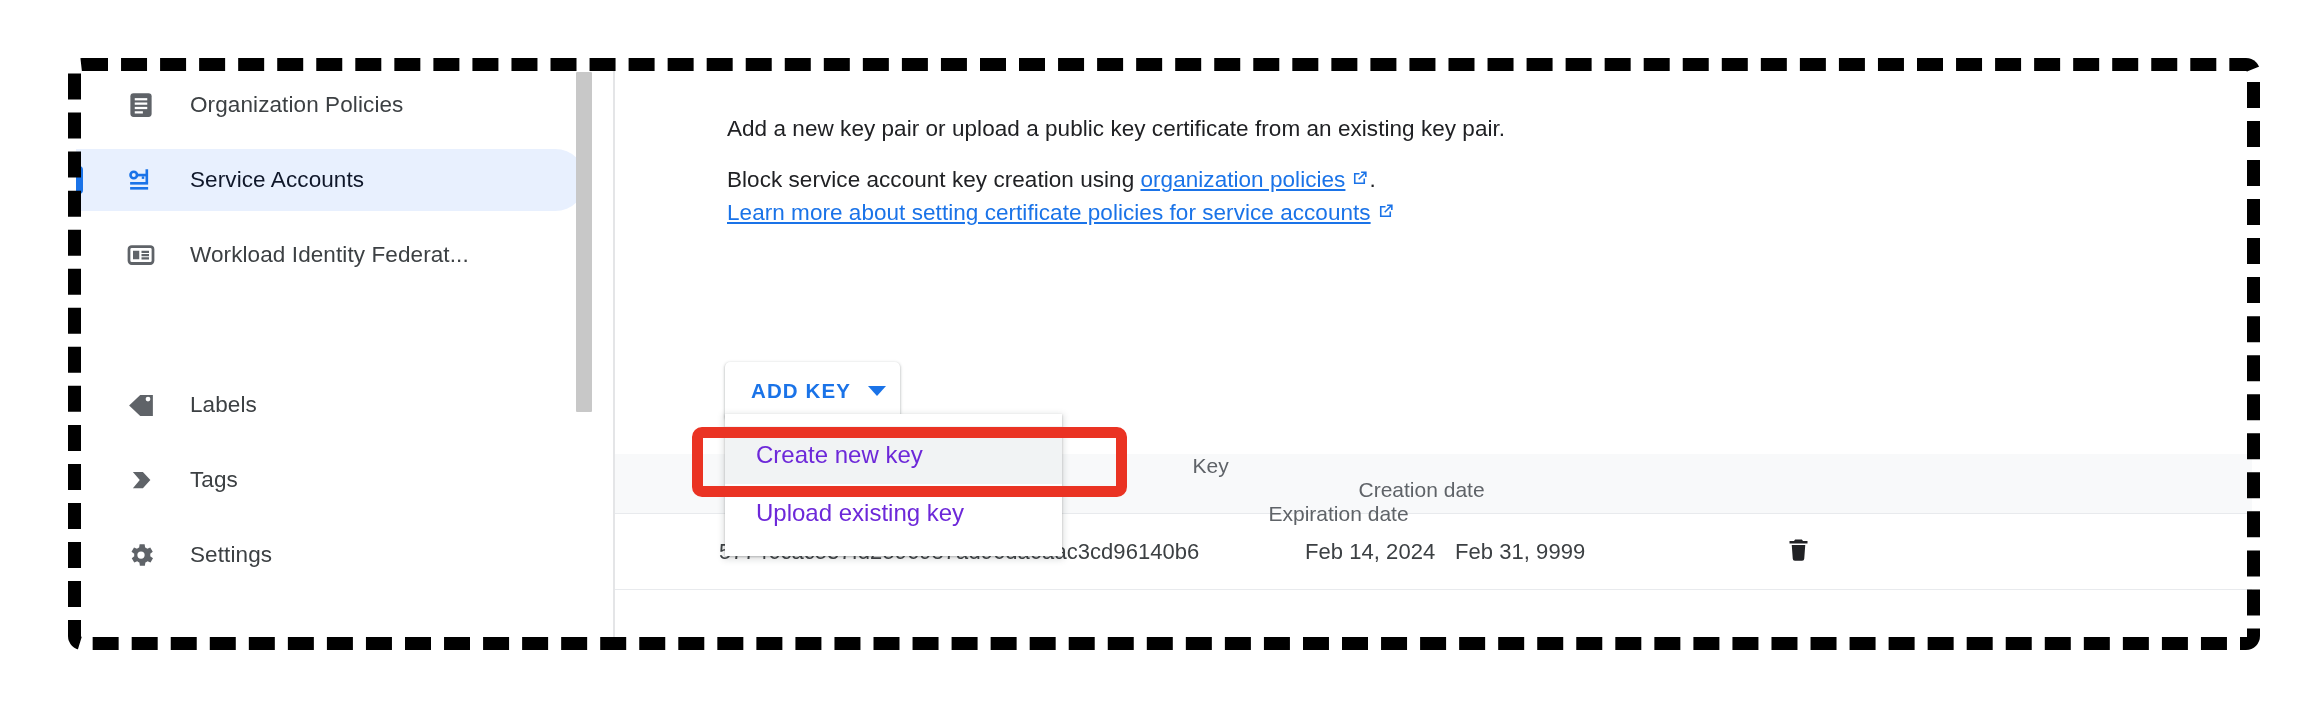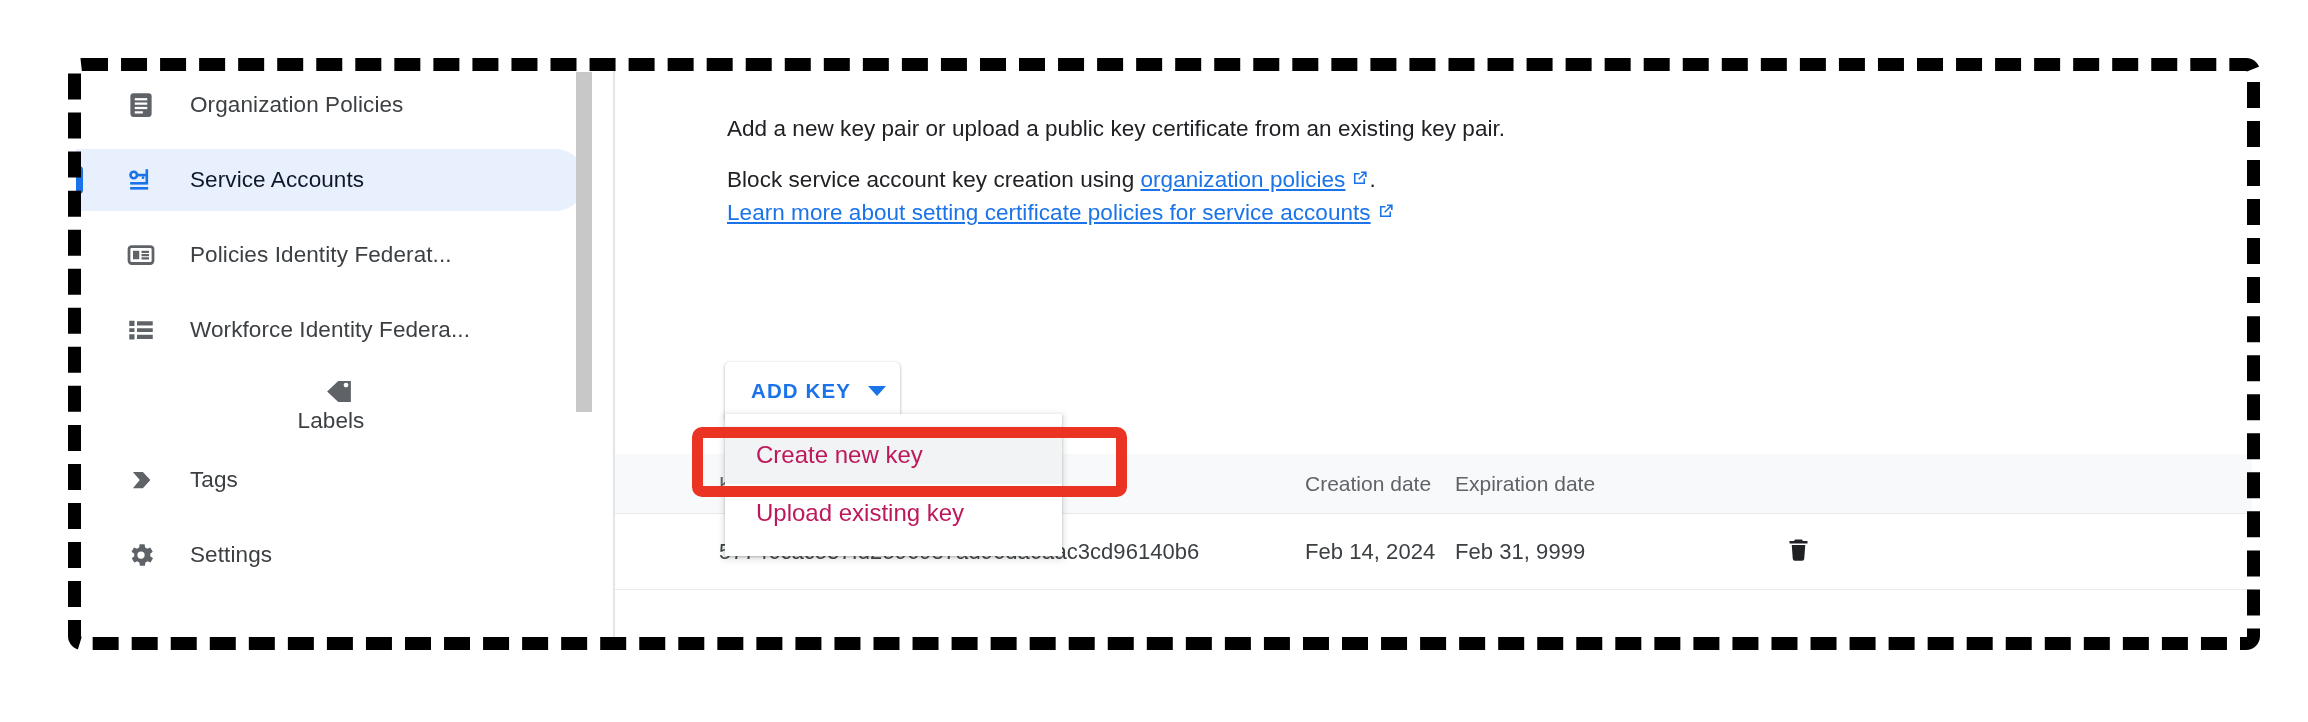--- a/index.html
+++ b/index.html
@@ -178,21 +178,21 @@
     box-shadow: 0 2px 6px 2px rgba(60,64,67,.15), 0 1px 2px rgba(60,64,67,.3);
     padding: 12px 0 14px 0;
     z-index: 14;
   }
   .menu-item {
     height: 58px;
     display: flex;
     align-items: center;
     padding-left: 31px;
     font-size: 24px;
-    color: #be185d;
+    color: #6d28d9;
     cursor: pointer;
     white-space: nowrap;
   }
   .menu-item.hovered { background: #f1f3f4; }
 
   
   .redbox {
     position: absolute;
     left: 77px; top: 361px;
     width: 435px; height: 70px;
@@ -208,20 +208,21 @@
     left: 0; top: 388px;
     right: 0;
     z-index: 8;
   }
   .thead {
     display: flex;
     align-items: center;
     height: 60px;
     background: #f8f9fa;
     border-bottom: 1px solid #e8eaed;
+    flex-direction: column;
   }
   .trow {
     display: flex;
     align-items: center;
     height: 76px;
     background: #ffffff;
     border-bottom: 1px solid #e8eaed;
   }
   .c-key    { width: 690px; padding-left: 104px; }
   .c-create { width: 150px; }
@@ -280,38 +281,25 @@
       <div class="nav-item" style="top:158px;">
         <span class="nav-ico">
           <svg width="30" height="30" viewBox="0 0 24 24">
               <rect x="2.4" y="5.2" width="19.2" height="13.6" rx="2.2" fill="none" stroke="#5f6368" stroke-width="2.2"></rect>
               <rect x="5.6" y="8.6" width="5" height="6.8" fill="#5f6368"></rect>
               <rect x="12.4" y="8.6" width="6" height="1.8" fill="#5f6368"></rect>
               <rect x="12.4" y="11.2" width="6" height="1.8" fill="#5f6368"></rect>
               <rect x="12.4" y="13.8" width="6" height="1.8" fill="#5f6368"></rect>
             </svg>
         </span>
-        <span class="nav-label">Policies Identity Federat...</span>
-      </div>
-
-      <div class="nav-item" style="top:233px;">
-        <span class="nav-ico">
-          <svg width="30" height="30" viewBox="0 0 24 24">
-              <rect x="2.6" y="4.6" width="4.2" height="4.2" fill="#5f6368"></rect>
-              <rect x="2.6" y="10.6" width="4.2" height="3" fill="#5f6368"></rect>
-              <rect x="2.6" y="15.4" width="4.2" height="4.2" fill="#5f6368"></rect>
-              <rect x="8.8" y="5" width="12.6" height="3.4" fill="#5f6368"></rect>
-              <rect x="8.8" y="10.6" width="12.6" height="3" fill="#5f6368"></rect>
-              <rect x="8.8" y="15.8" width="12.6" height="3.4" fill="#5f6368"></rect>
-            </svg>
-        </span>
-        <span class="nav-label">Workforce Identity Federa...</span>
-      </div>
-
-      <div class="nav-item" style="top:308px;flex-direction:column;">
+        <span class="nav-label">Workload Identity Federat...</span>
+      </div>
+
+
+      <div class="nav-item" style="top:308px;">
         <span class="nav-ico">
           <svg width="30" height="30" viewBox="0 0 24 24">
               <path d="M2.5 4 L12.6 4 L21.5 12.4 L12.6 20.8 L2.5 20.8 Z" fill="#5f6368" transform="rotate(180 12 12.4)"></path>
               <circle cx="17.6" cy="7.2" r="1.9" fill="#ffffff"></circle>
             </svg>
         </span>
         <span class="nav-label">Labels</span>
       </div>
 
       <div class="nav-item" style="top:383px;">

